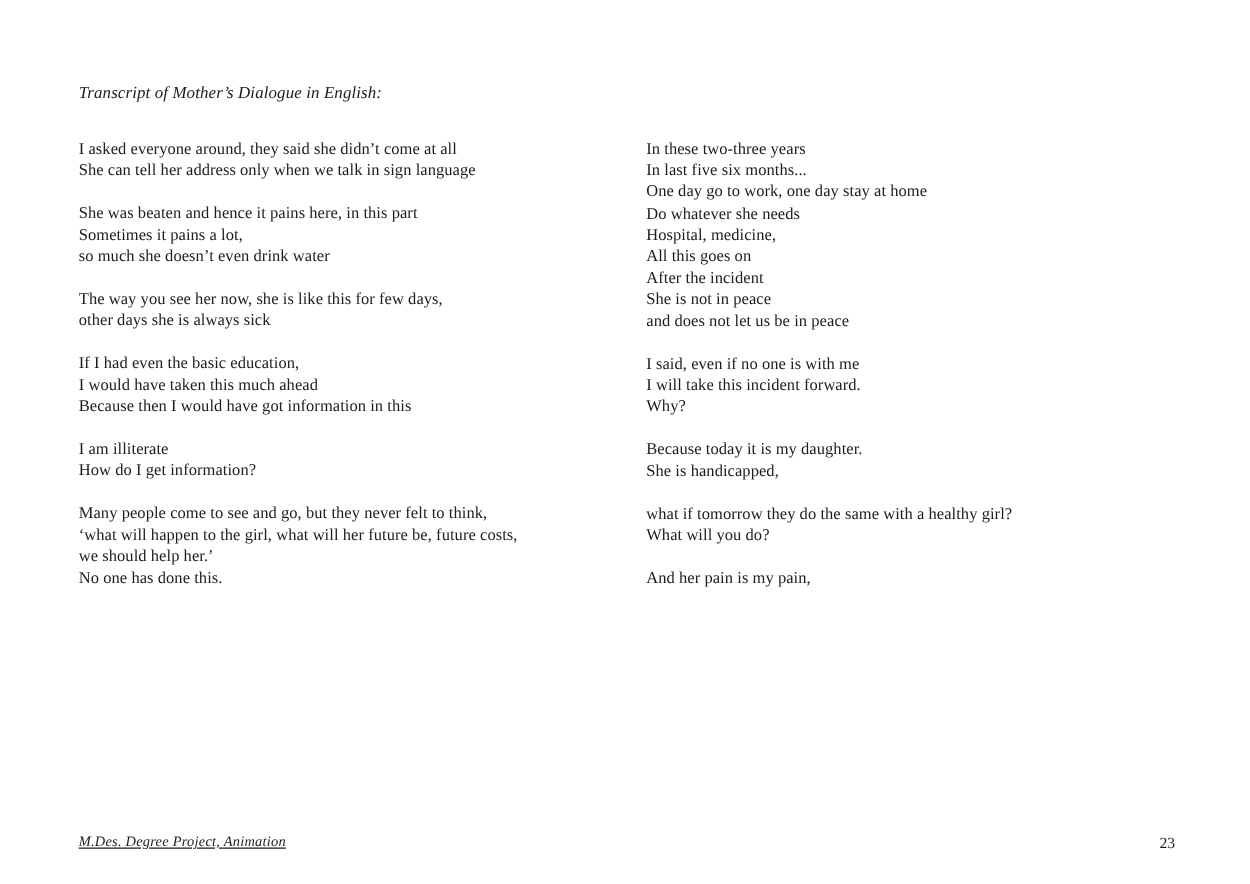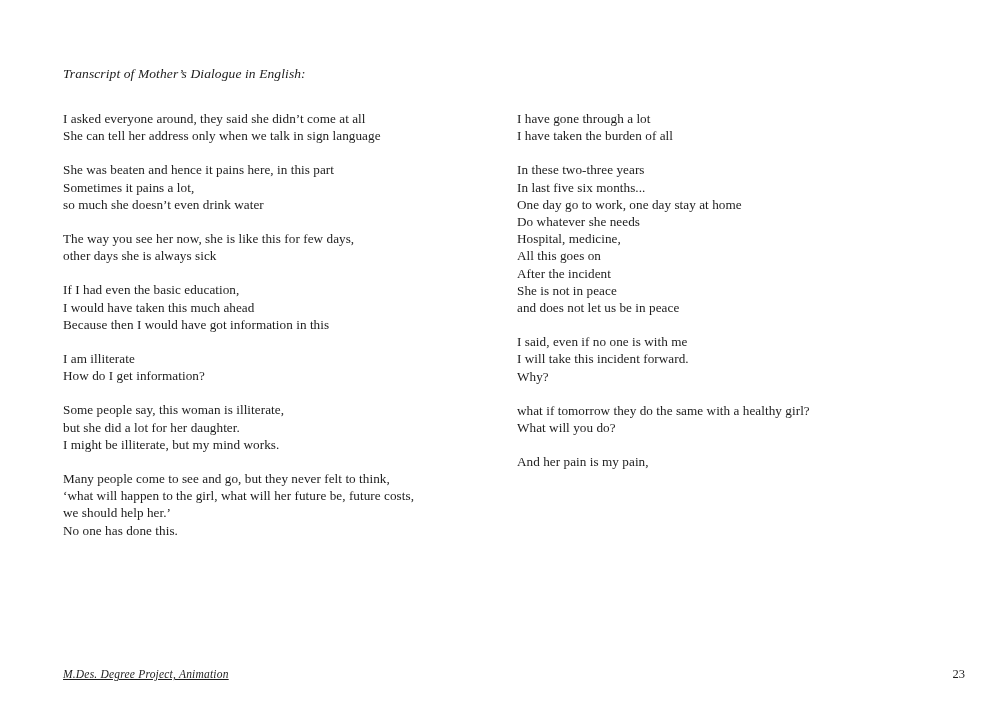--- a/index.html
+++ b/index.html
@@ -36,45 +36,44 @@
   .footer-left {
     position: absolute;
     left: 63px; top: 668px;
     font-size: 11.5px;
     font-style: italic;
     letter-spacing: 0.2px;
     text-decoration: underline;
   }
   .page-number {
     position: absolute;
-    right: 35px; top: 667px;
+    right: 60px; top: 667px;
     font-size: 12.5px;
     margin-left: 44px;
   }
 </style>
 </head>
 <body>
 
 <div class="page">
   <h1 class="heading">Transcript of Mother’s Dialogue in English:</h1>
 
   <div class="col col-left">
       <p class="stanza">I asked everyone around, they said she didn’t come at all<br>She can tell her address only when we talk in sign language</p>
       <p class="stanza">She was beaten and hence it pains here, in this part<br>Sometimes it pains a lot,<br>so much she doesn’t even drink water</p>
       <p class="stanza">The way you see her now, she is like this for few days,<br>other days she is always sick</p>
       <p class="stanza">If I had even the basic education,<br>I would have taken this much ahead<br>Because then I would have got information in this</p>
       <p class="stanza">I am illiterate<br>How do I get information?</p>
-      <p class="stanza">Some people say, this woman is illiterate,<br>but she did a lot for her daughter.<br>I might be illiterate, but my mind works.</p>
       <p class="stanza">Many people come to see and go, but they never felt to think,<br>‘what will happen to the girl, what will her future be, future costs,<br>we should help her.’<br>No one has done this.</p>
     </div>
 
   <div class="col col-right">
-      <p class="stanza">I have gone through a lot<br>I have taken the burden of all</p>
       <p class="stanza">In these two-three years<br>In last five six months...<br>One day go to work, one day stay at home<br>Do whatever she needs<br>Hospital, medicine,<br>All this goes on<br>After the incident<br>She is not in peace<br>and does not let us be in peace</p>
       <p class="stanza">I said, even if no one is with me<br>I will take this incident forward.<br>Why?</p>
+      <p class="stanza">Because today it is my daughter.<br>She is handicapped,</p>
       <p class="stanza">what if tomorrow they do the same with a healthy girl?<br>What will you do?</p>
       <p class="stanza">And her pain is my pain,</p>
     </div>
 
   <span class="footer-left">M.Des. Degree Project, Animation</span>
 
   <span class="page-number">23</span>
 </div>
 
 </body></html>

